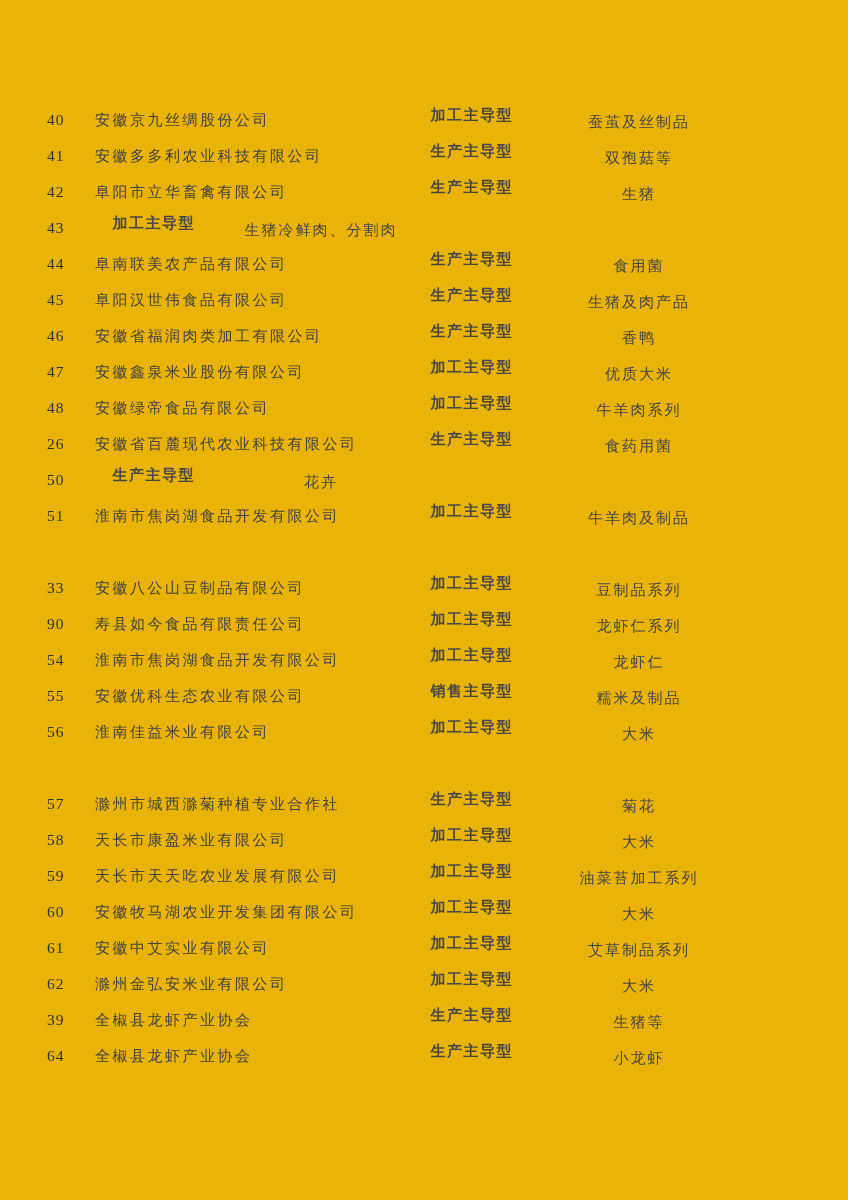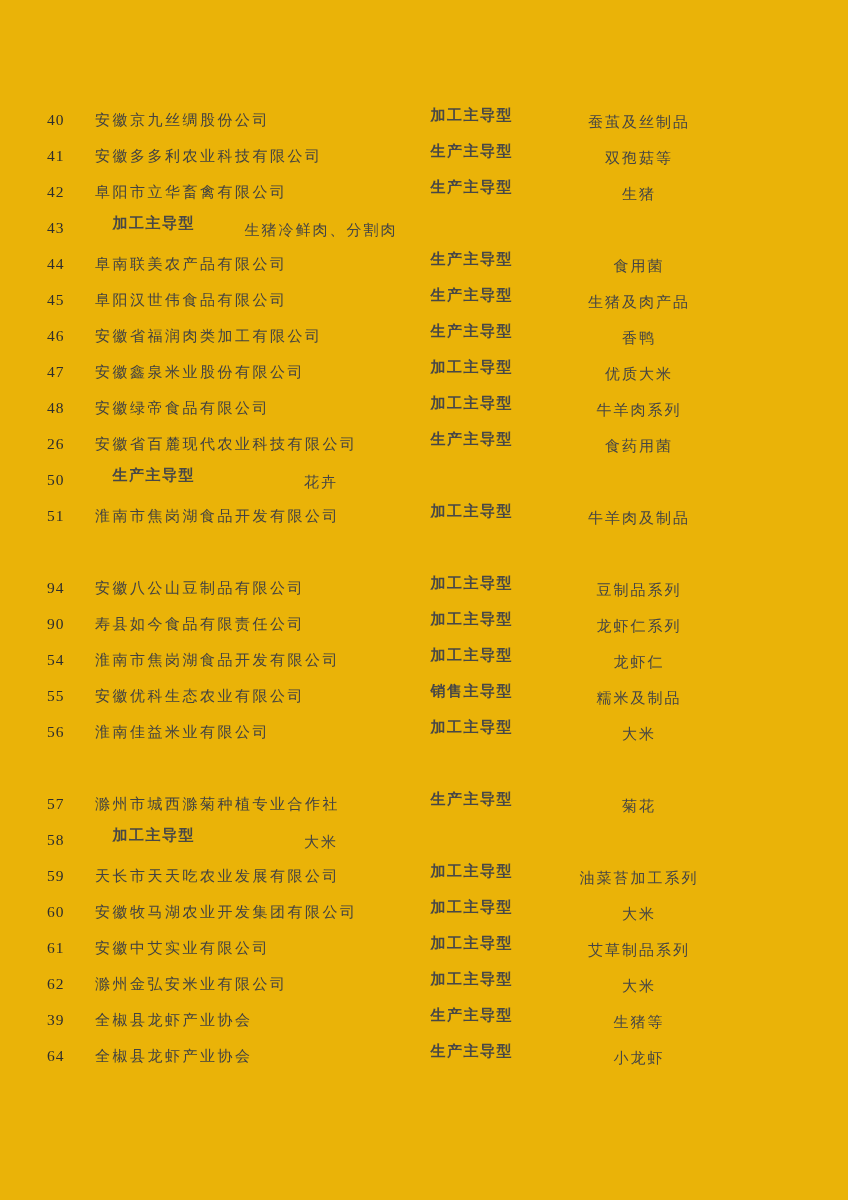--- a/index.html
+++ b/index.html
@@ -142,21 +142,21 @@
 
   <div class="row">
     <span class="cell no">51</span>
     <span class="cell company">淮南市焦岗湖食品开发有限公司</span>
     <span class="cell type">加工主导型</span>
     <span class="cell product">牛羊肉及制品</span>
   </div>
 </div>
       <div class="group">
   <div class="row">
-    <span class="cell no">94</span>
+    <span class="cell no">33</span>
     <span class="cell company">安徽八公山豆制品有限公司</span>
     <span class="cell type">加工主导型</span>
     <span class="cell product">豆制品系列</span>
   </div>
 
   <div class="row">
     <span class="cell no">90</span>
     <span class="cell company">寿县如今食品有限责任公司</span>
     <span class="cell type">加工主导型</span>
     <span class="cell product">龙虾仁系列</span>
@@ -186,20 +186,21 @@
       <div class="group">
   <div class="row">
     <span class="cell no">57</span>
     <span class="cell company">滁州市城西滁菊种植专业合作社</span>
     <span class="cell type">生产主导型</span>
     <span class="cell product">菊花</span>
   </div>
 
   <div class="row">
     <span class="cell no">58</span>
+    <span class="cell company">天长市康盈米业有限公司</span>
     <span class="cell type">加工主导型</span>
     <span class="cell product">大米</span>
   </div>
 
   <div class="row">
     <span class="cell no">59</span>
     <span class="cell company">天长市天天吃农业发展有限公司</span>
     <span class="cell type">加工主导型</span>
     <span class="cell product">油菜苔加工系列</span>
   </div>

